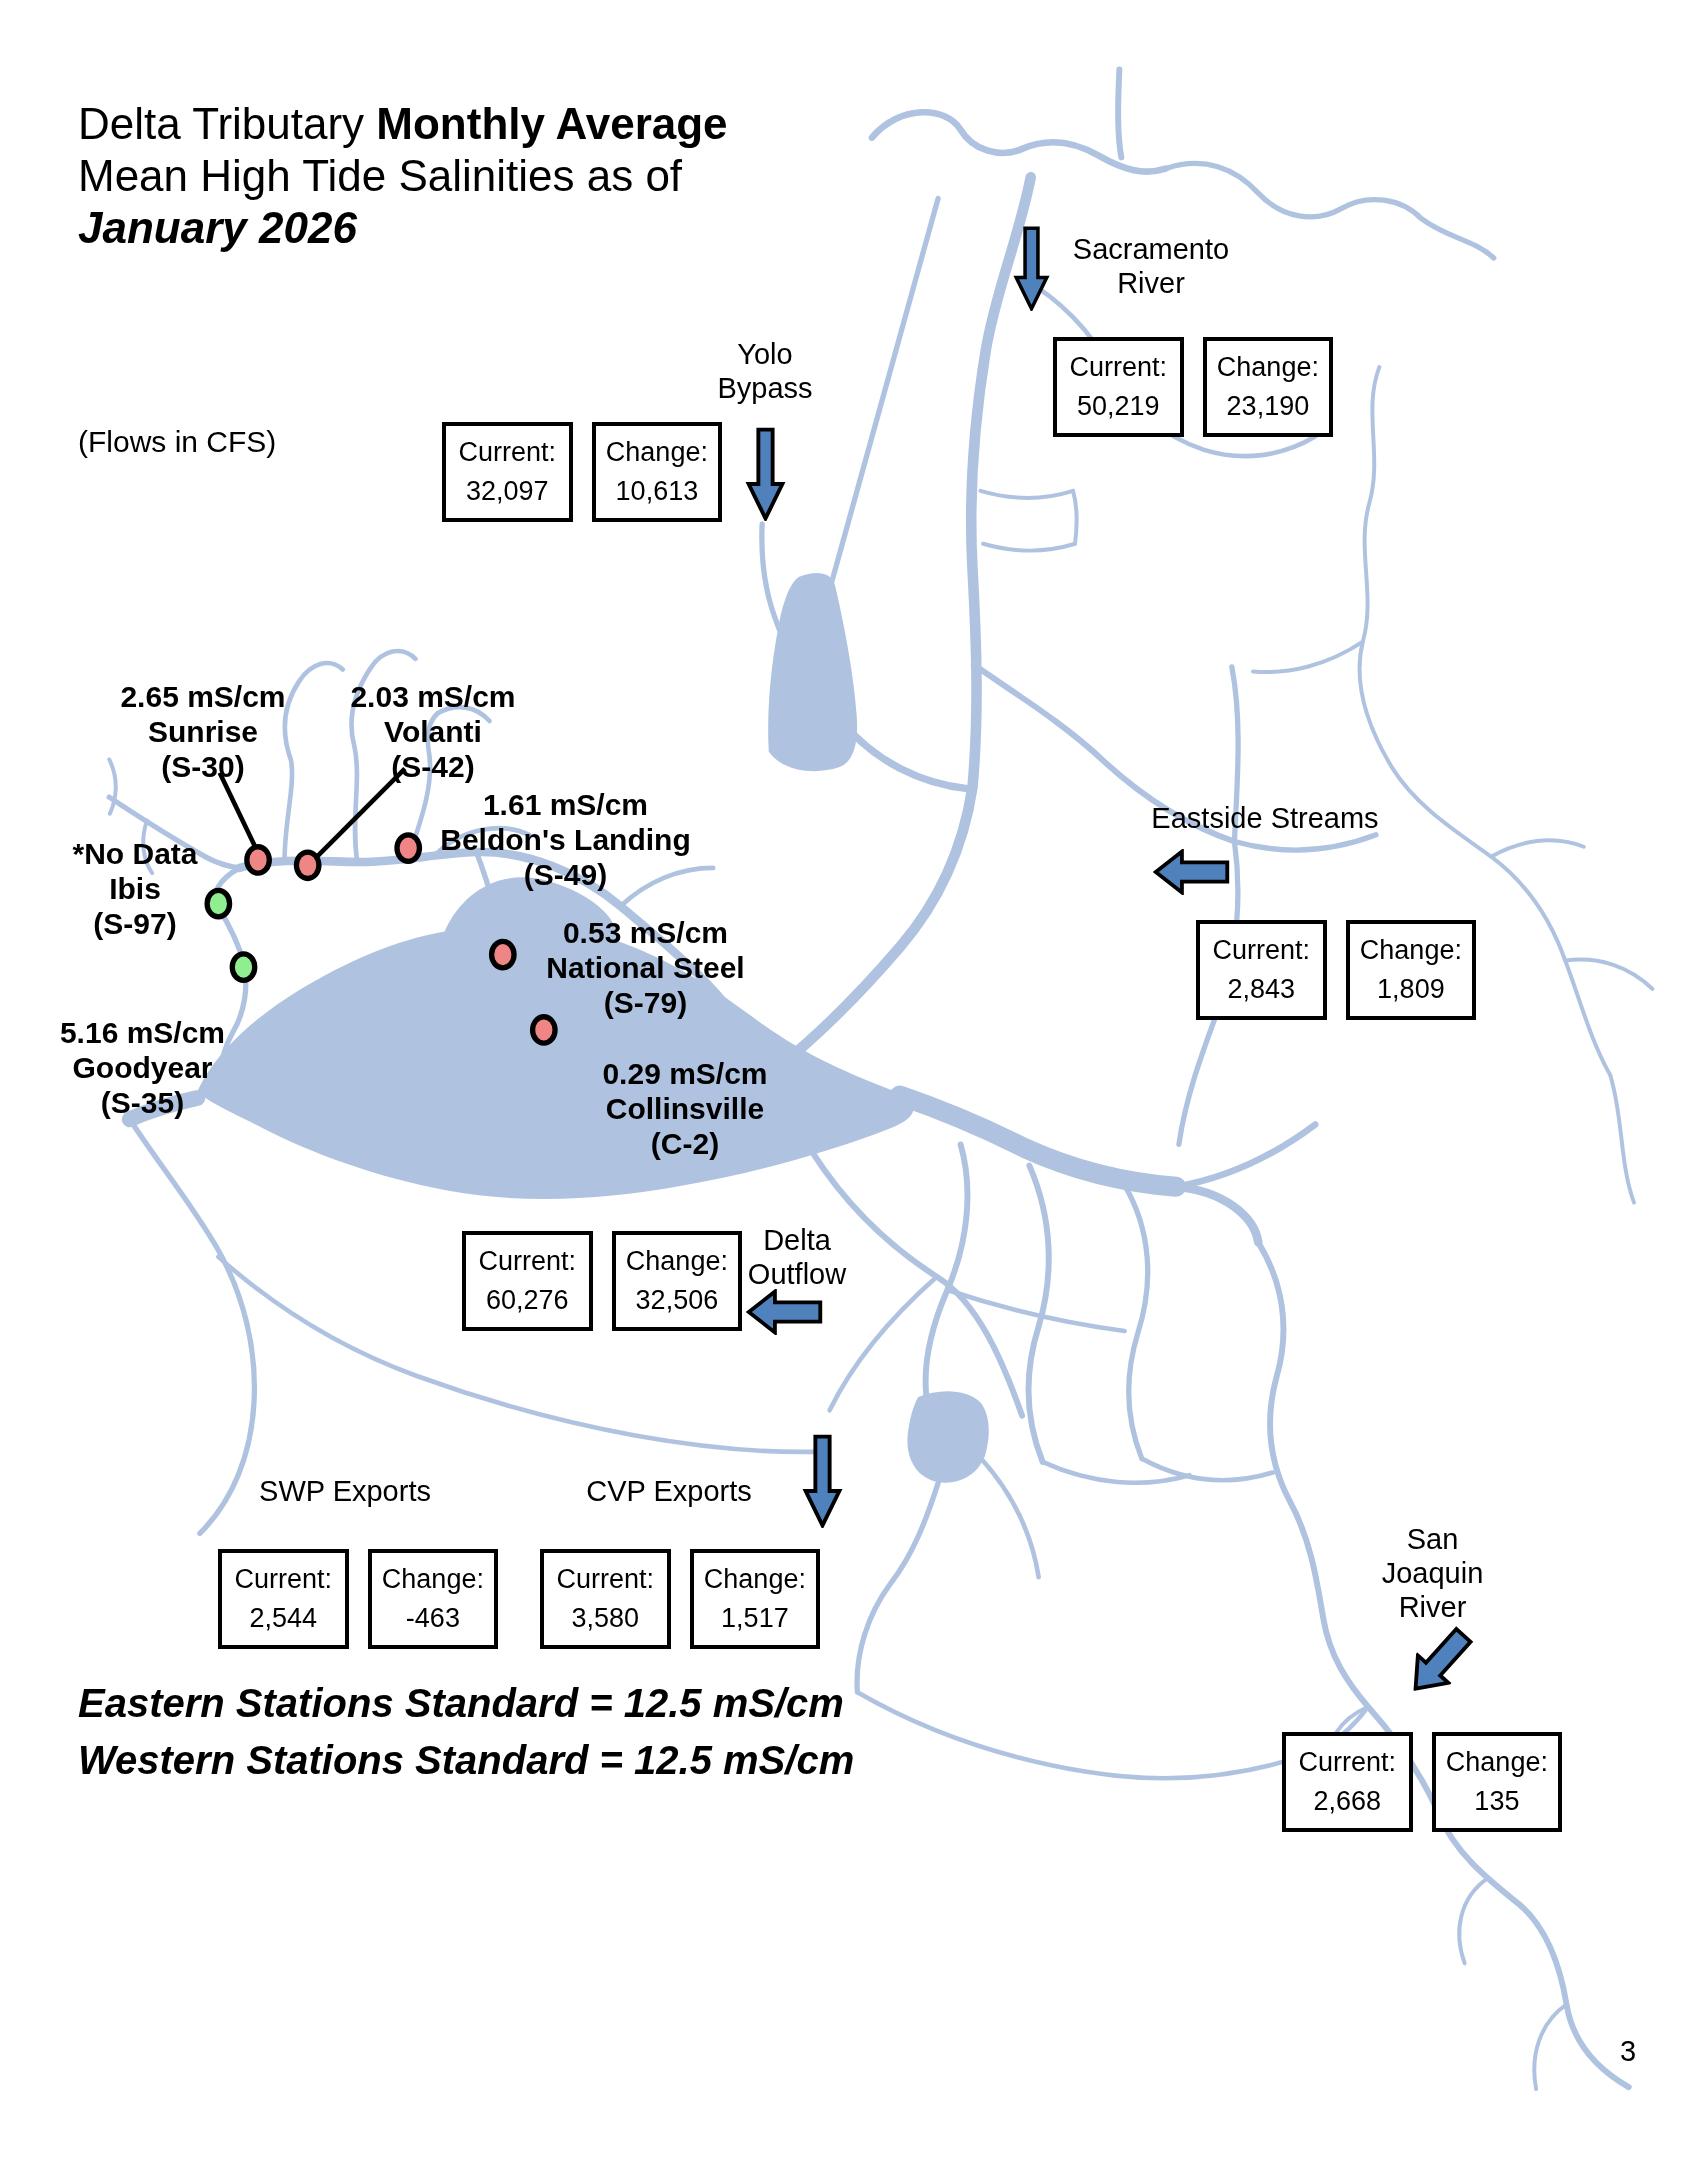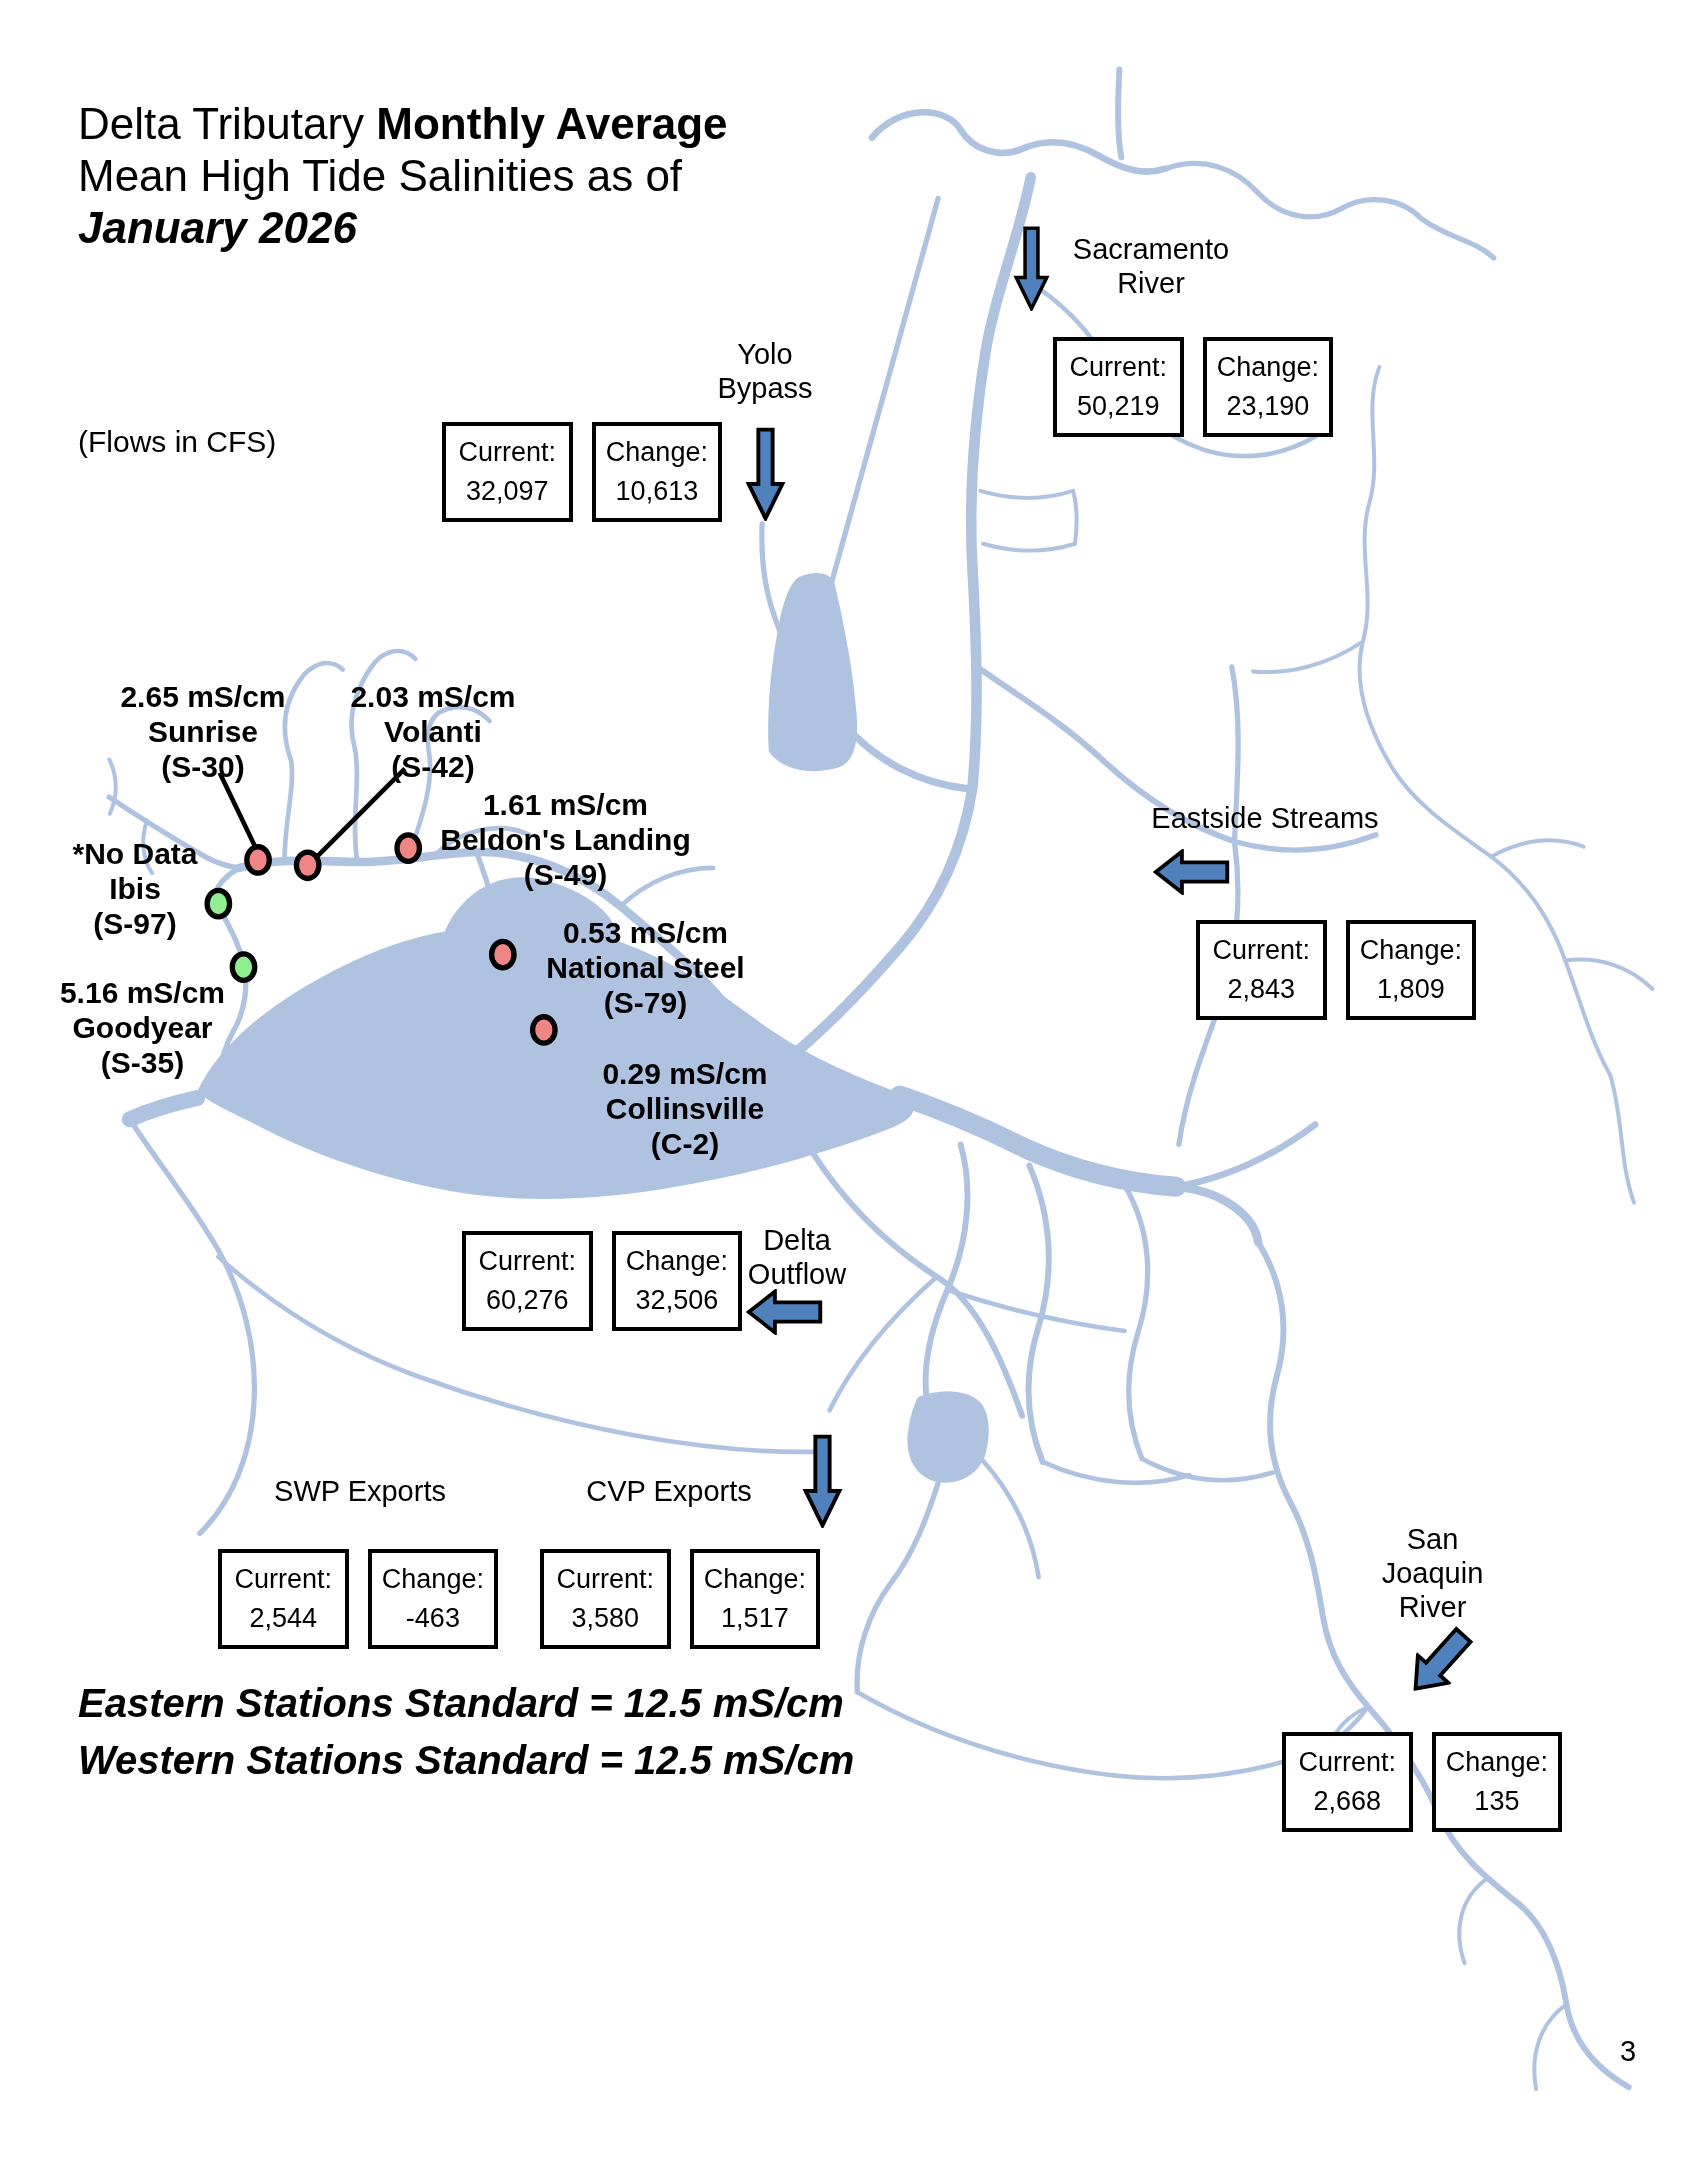--- a/index.html
+++ b/index.html
@@ -193,21 +193,21 @@
     <div class="cell">
       <div class="cell-label">Current:</div>
       <div class="cell-value">60,276</div>
     </div>
     <div class="cell">
       <div class="cell-label">Change:</div>
       <div class="cell-value">32,506</div>
     </div>
   </div>
 
-  <div class="region-label" style="left:231px;top:1474px;width:258px;">
+  <div class="region-label" style="left:216px;top:1474px;width:258px;">
     <div>SWP Exports</div>
   </div>
   <div class="stat-box" style="left:218px;top:1549px;">
     <div class="cell">
       <div class="cell-label">Current:</div>
       <div class="cell-value">2,544</div>
     </div>
     <div class="cell">
       <div class="cell-label">Change:</div>
       <div class="cell-value">-463</div>
@@ -263,21 +263,21 @@
   <div class="sal-label" style="left:433px;top:787px;width:265px;">
     <div>1.61 mS/cm</div>
     <div>Beldon's Landing</div>
     <div>(S-49)</div>
   </div>
   <div class="sal-label" style="left:36px;top:836px;width:198px;">
     <div>*No Data</div>
     <div>Ibis</div>
     <div>(S-97)</div>
   </div>
-  <div class="sal-label" style="left:26.5px;top:975px;width:232px;">
+  <div class="sal-label" style="left:26.5px;top:1015px;width:232px;">
     <div>5.16 mS/cm</div>
     <div>Goodyear</div>
     <div>(S-35)</div>
   </div>
   <div class="sal-label" style="left:513px;top:915px;width:265px;">
     <div>0.53 mS/cm</div>
     <div>National Steel</div>
     <div>(S-79)</div>
   </div>
   <div class="sal-label" style="left:586px;top:1056px;width:198px;">

